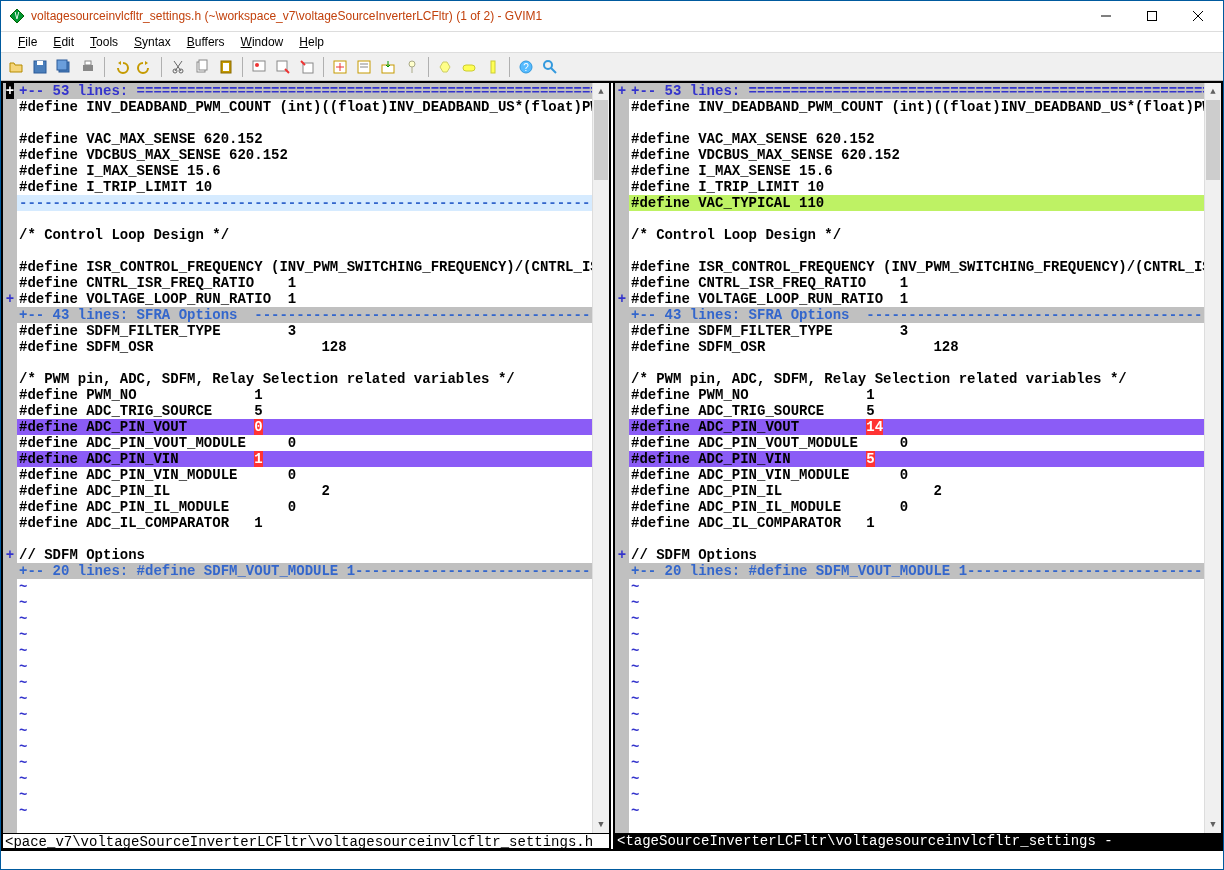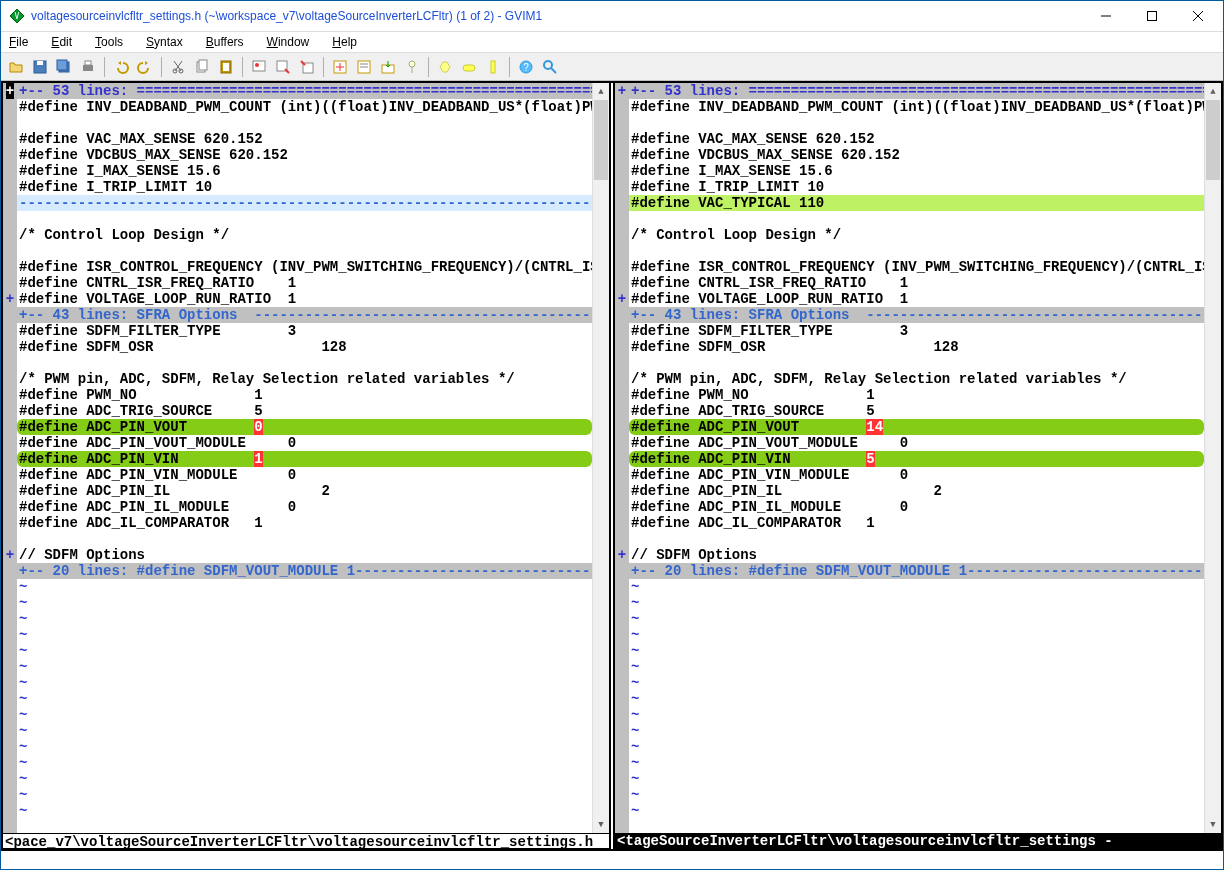--- a/index.html
+++ b/index.html
@@ -1,42 +1,42 @@
 <!DOCTYPE html>
 <html><head>
 <meta charset="utf-8">
 <style>
 * { margin:0; padding:0; box-sizing:border-box; }
 body { font-family:"Segoe UI",Tahoma,sans-serif; font-size:12px; background:#fff; overflow:hidden; }
 .window { width:1224px; height:870px; border:1px solid #005a9e; display:flex; flex-direction:column; background:#fff; }
 .titlebar { height:31px; background:#fff; display:flex; align-items:center; padding:0 2px 0 8px; border-bottom:1px solid #ddd; }
 .titlebar .vim-icon { width:16px; height:16px; margin-right:6px; }
-.titlebar .title { flex:1; font-size:12px; color:#1d4ed8; }
+.titlebar .title { flex:1; font-size:12px; color:#c2410c; }
 .winbtn { width:46px; height:30px; display:flex; align-items:center; justify-content:center; cursor:pointer; }
-.menubar { height:21px; background:#fff; display:flex; align-items:center; padding:0 0; border-bottom:1px solid #ddd;gap:7px; }
+.menubar { height:21px; background:#fff; display:flex; align-items:center; padding:0 9px; border-bottom:1px solid #ddd; }
 .menubar .menu { padding:2px 8px; cursor:pointer; font-size:12px; }
 .menu u { text-decoration:underline; }
 .toolbar { height:28px; background:#f0f0f0; display:flex; align-items:center; padding:2px 4px; gap:2px; border-bottom:1px solid #c0c0c0; }
 .tbtn { width:22px; height:22px; display:flex; align-items:center; justify-content:center; cursor:pointer; border:1px solid transparent; }
 .tsep { width:1px; height:20px; background:#b0b0b0; margin:0 3px; }
 .editor-area { flex:1; display:flex; background:#fff; overflow:hidden; position:relative; border:2px solid #000; border-top:2px solid #000; }
 .pane { flex:1; display:flex; flex-direction:column; overflow:hidden; position:relative; }
 .pane-body { flex:1; display:flex; overflow:hidden; font-family:"Courier New",monospace; font-size:14px; font-weight:bold; line-height:16px; }
 .fold-col { width:14px; background:#c0c0c0; flex-shrink:0; color:#3333cc; text-align:center; }
 .fold-col div { height:16px; font-weight:bold; }
 .text-col { flex:1; overflow:hidden; white-space:pre; }
 .line { height:16px; padding:0 2px; }
 .foldhdr { background:#c0c0c0; color:#3333cc; }
 .dashed { color:#3366cc; }
 .diff-add { background:#bef264; }
 .diff-pad { background:#d6ebff; color:#3366cc; }
-.diff-chg { background:#84cc16;border-radius:6px; }
+.diff-chg { background:#8b5cf6; }
 .diff-chg .hot { background:#ff3333; color:#fff; }
 .tilde { color:#3333cc; }
-.statusl { height:16px; font-family:"Courier New",monospace; font-size:14px; font-weight:bold; padding:0 2px; }
+.statusl { height:16px; font-family:"Courier New",monospace; font-size:14px; font-weight:normal; padding:0 2px; }
 .statusl.inactive { background:#fff; color:#000; border-top:1px solid #000; border-bottom:1px solid #000;}
 .statusl.active { background:#000; color:#fff; }
 .vsplit { width:6px; background:#000; display:flex; }
 .vsplit .in { width:2px; background:#fff; margin:0 2px; }
 .scrollbar { width:17px; background:#f0f0f0; flex-shrink:0; display:flex; flex-direction:column; border-left:1px solid #ddd;}
 .sbtn { height:17px; background:#f0f0f0; display:flex; align-items:center; justify-content:center; color:#606060; font-size:9px; }
 .strack { flex:1; position:relative; background:#f0f0f0; }
 .sthumb { position:absolute; left:1px; right:1px; top:0; height:80px; background:#cdcdcd; }
 .cmdline { height:18px; background:#fff; font-family:"Courier New",monospace; font-size:14px; padding:0 4px; display:flex; align-items:center; border-top:0; }
 .cursor-block { background:#000; color:#fff; }

